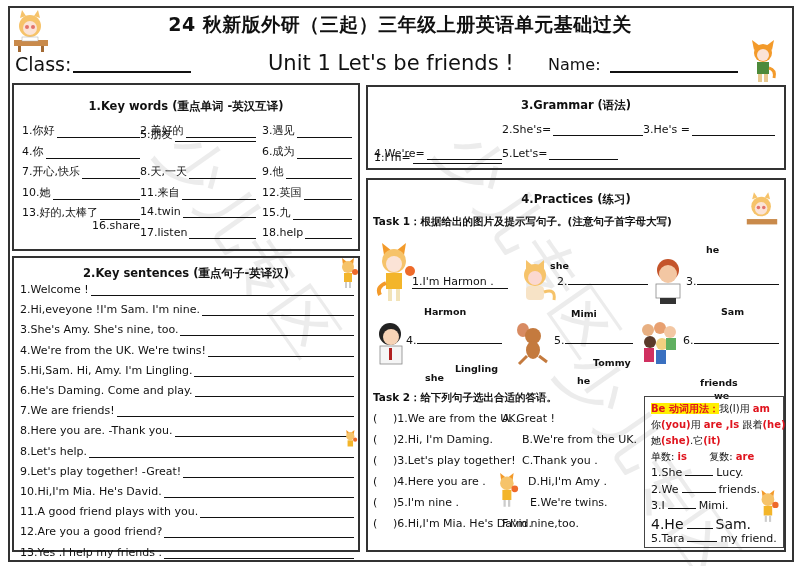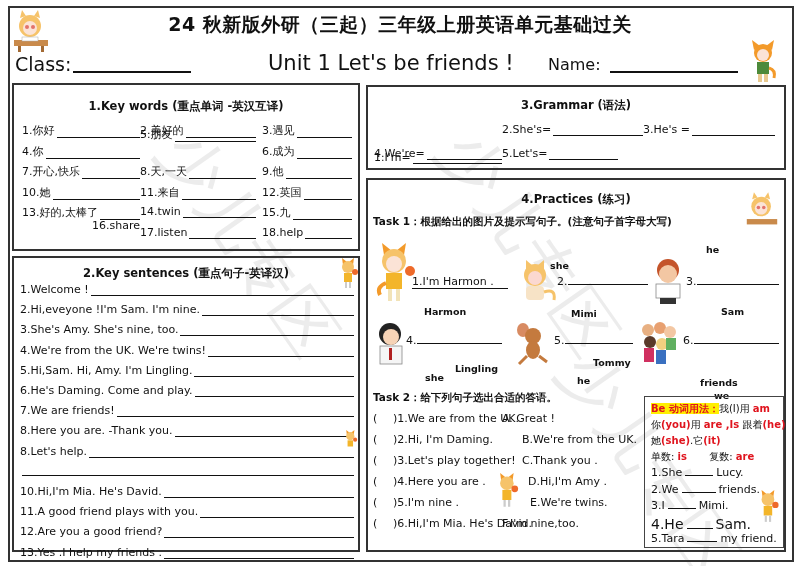--- a/index.html
+++ b/index.html
@@ -183,20 +183,21 @@
     </div>
     <div class="row" style="left: 20px; width: 334px; top: 424.4px;">
       <span>8.Here you are. -Thank you.</span>
       <span class="fill"></span>
     </div>
     <div class="row" style="left: 20px; width: 334px; top: 444.6px;">
       <span>8.Let's help.</span>
       <span class="fill"></span>
     </div>
     <div class="row" style="left: 20px; width: 334px; top: 464.8px;">
+      <span>9.Let's play together! -Great!</span>
       <span class="fill"></span>
     </div>
     <div class="row" style="left: 20px; width: 334px; top: 485px;">
       <span>10.Hi,I'm Mia. He's David.</span>
       <span class="fill"></span>
     </div>
     <div class="row" style="left: 20px; width: 334px; top: 505.2px;">
       <span>11.A good friend plays with you.</span>
       <span class="fill"></span>
     </div>

